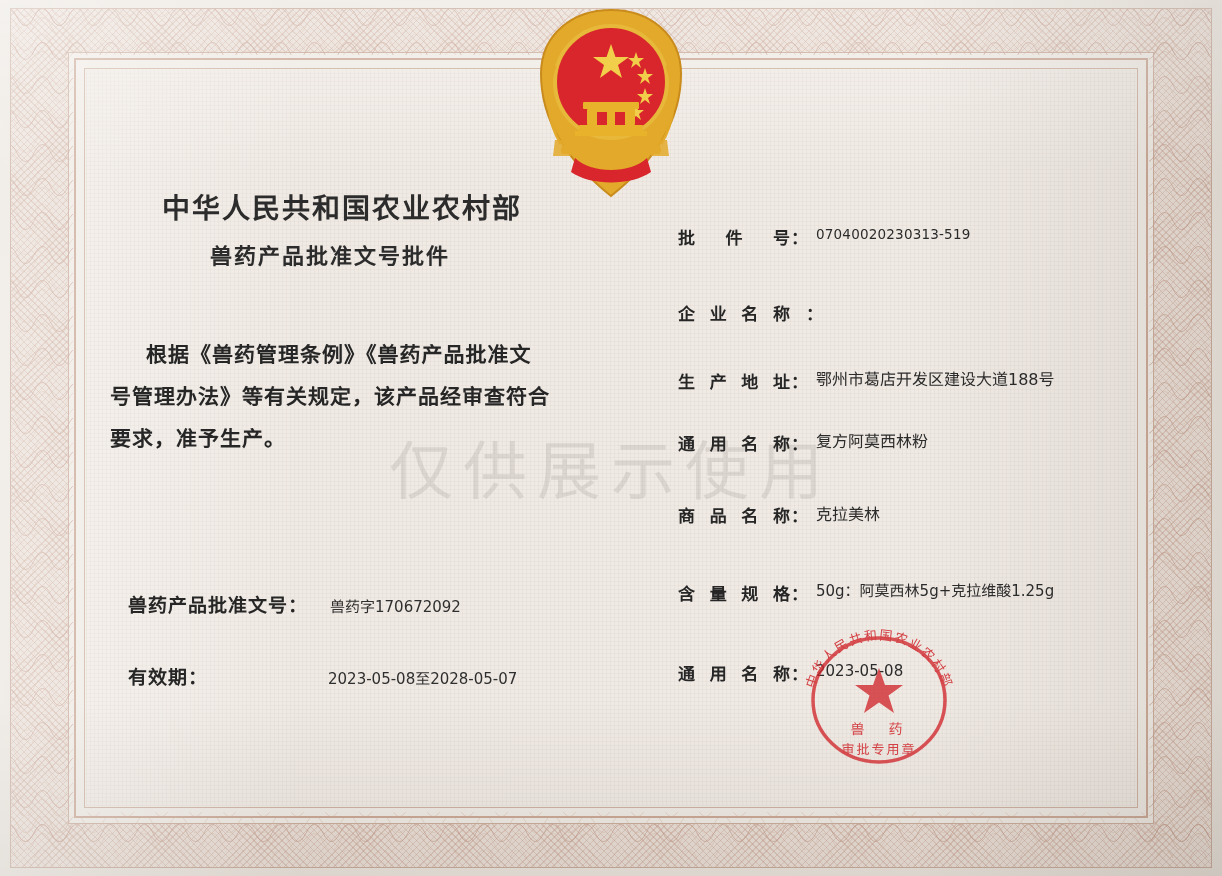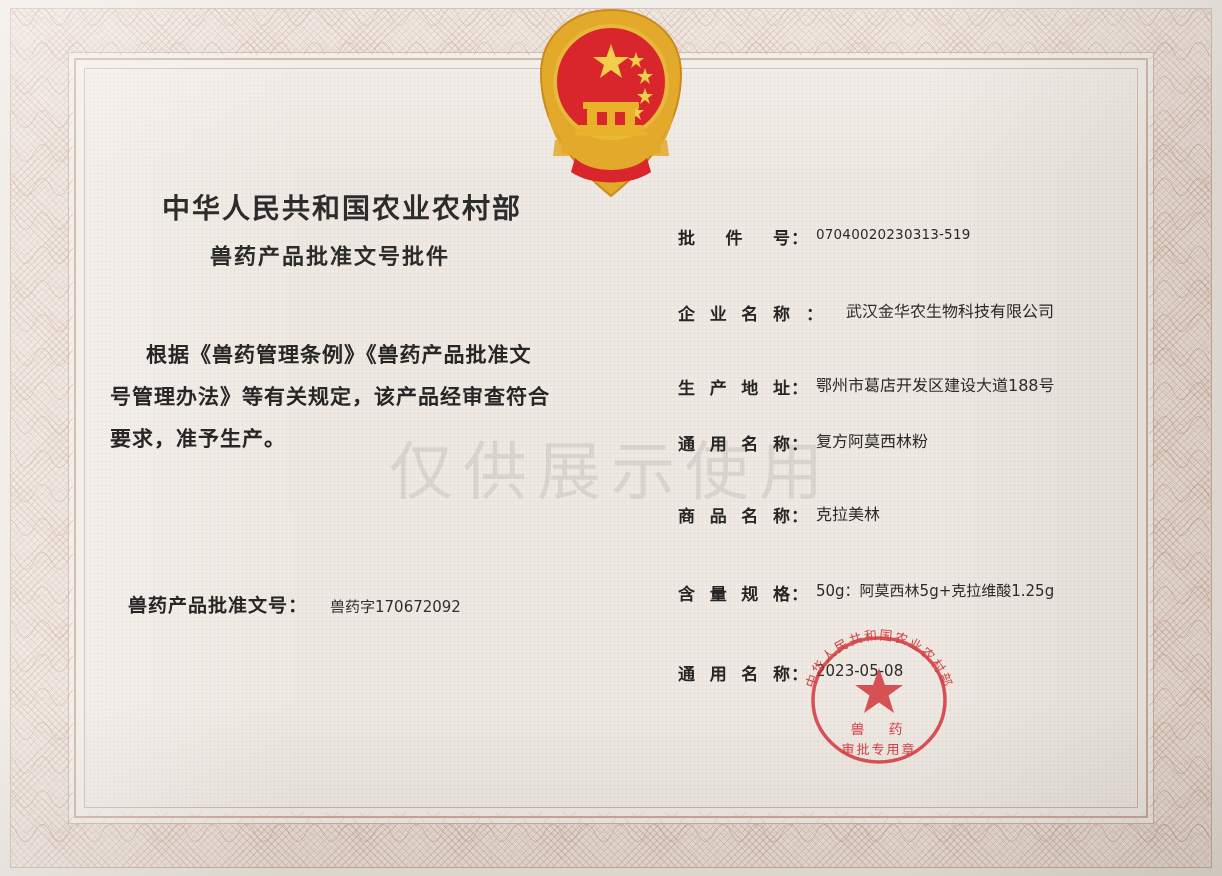--- a/index.html
+++ b/index.html
@@ -238,21 +238,21 @@
     font-family: "DejaVu Sans", "Liberation Sans", sans-serif;
     font-size: 13.5px;
     letter-spacing: 0.2px;
   }
   .r-val.big {
     font-size: 16px;
   }
 
   #row-approval-no { left: 8px;  top: 34px; }
   #row-company     { left: 8px;  top: 110px; gap: 15px; }
-  #row-address     { left: 8px;  top: 184px; }
+  #row-address     { left: 8px;  top: 178px; }
   #row-generic     { left: 8px;  top: 240px; }
   #row-brand       { left: 8px;  top: 312px; align-items: flex-end; }
   #row-spec        { left: 8px;  top: 390px; }
   #row-issue-date  { left: 8px;  top: 470px; }
 
   
   .seal {
     position: absolute;
     left: 795px;
     top: 622px;
@@ -353,34 +353,37 @@
         <span class="indent">根据《兽药管理条例》《兽药产品批准文</span>
         <span>号管理办法》等有关规定，该产品经审查符合</span>
         <span>要求，准予生产。</span>
       </div>
 
       <div class="left-field" id="field-approval-number">
         <span class="lbl">兽药产品批准文号：</span>
         <span class="val">兽药字170672092</span>
       </div>
 
+      <div class="left-field" id="field-validity">
+        <span class="lbl">有效期：</span>
+        <span class="val">2023-05-08至2028-05-07</span>
+      </div>
     </div>
 
     <div class="col-right">
 
       <div class="r-row" id="row-approval-no">
         <span class="r-lbl">批件号</span>
         <span class="r-colon">：</span>
         <span class="r-val mono-num">07040020230313-519</span>
       </div>
 
       <div class="r-row" id="row-company">
         <span class="r-lbl">企业名称</span>
         <span class="r-colon">：</span>
-        <span class="r-val big">武汉金华农生物科技有限公司</span>
       </div>
 
       <div class="r-row" id="row-address">
         <span class="r-lbl">生产地址</span>
         <span class="r-colon">：</span>
         <span class="r-val big">鄂州市葛店开发区建设大道188号</span>
       </div>
 
       <div class="r-row" id="row-generic">
         <span class="r-lbl">通用名称</span>

